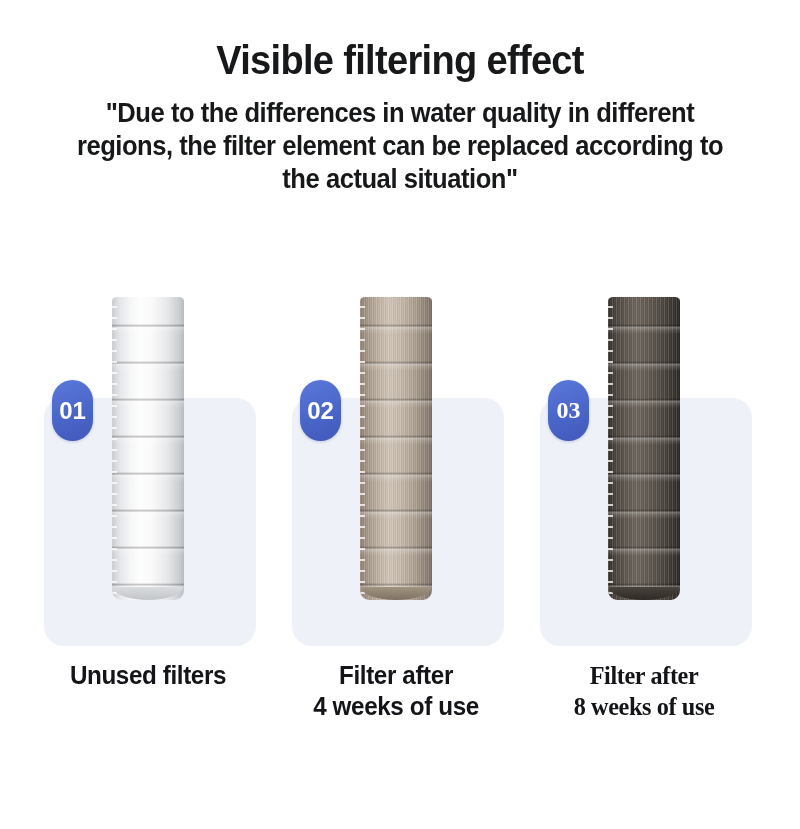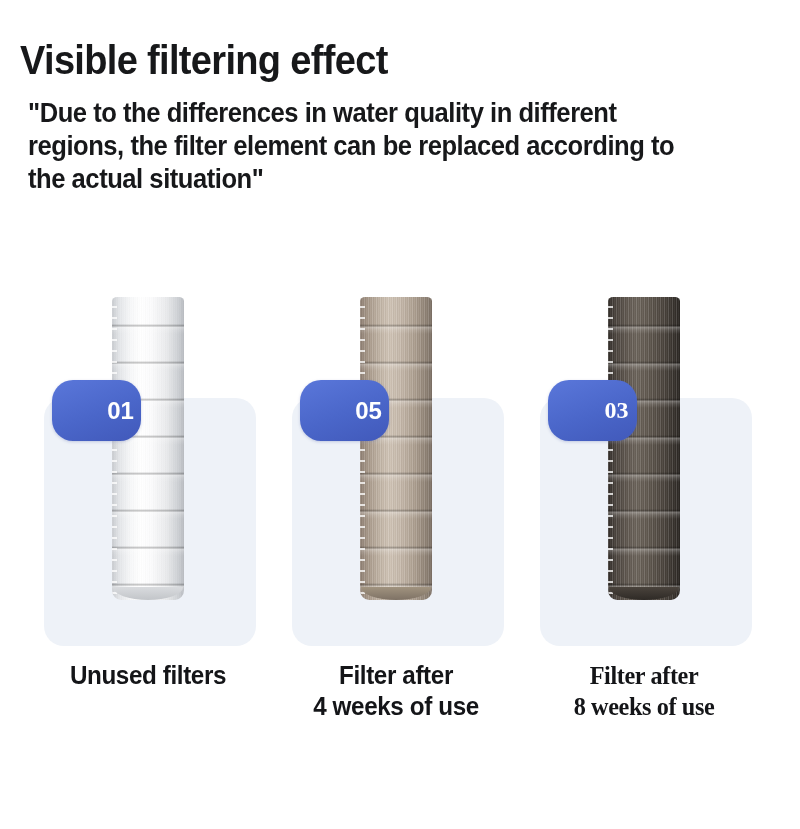--- a/index.html
+++ b/index.html
@@ -7,21 +7,21 @@
     width:800px;height:829px;
     background:#ffffff;
     font-family:"Liberation Sans", sans-serif;
     overflow:hidden;
     position:relative;
   }
 
   
   .header{
     position:absolute;left:0;top:0;width:800px;
-    text-align:left;
+    text-align:center;
   }
   .title{
     margin:0;
     padding-top:36px;
     font-size:40px;
     line-height:48px;
     font-weight:bold;
     letter-spacing:-0.7px;
     color:#17181a;
     font-family:"Liberation Sans", sans-serif;
@@ -164,21 +164,20 @@
     left:30px;top:110px;
     width:41px;height:61px;
     border-radius:21px;
     background:linear-gradient(160deg,#5a77da 0%,#4a66c9 55%,#4159ba 100%);
     color:#ffffff;
     display:flex;align-items:center;justify-content:center;
     font-size:24px;font-weight:bold;
     letter-spacing:0px;
     z-index:4;
     box-shadow:0 1px 3px rgba(60,80,160,.25);
-    padding-left:48px;
   }
 
   
   .caption{
     position:absolute;
     left:0;top:390px;width:252px;
     text-align:center;
     font-size:25.5px;
     line-height:31px;
     font-weight:bold;
@@ -223,21 +222,21 @@
     <div class="panel"></div>
     <div class="cart-wrap">
       <div class="cartridge c2">
         <div class="cyl"></div>
         <div class="fibres"></div>
         <div class="ribs"></div>
         <div class="fringe"></div>
         <div class="cap"></div>
       </div>
     </div>
-    <div class="badge">05</div>
+    <div class="badge">02</div>
     <div class="caption">
       <span class="cline">Filter after</span>
       <span class="cline">4 weeks of use</span>
     </div>
   </div>
 
   <div class="col col-3">
     <div class="panel"></div>
     <div class="cart-wrap">
       <div class="cartridge c3">

